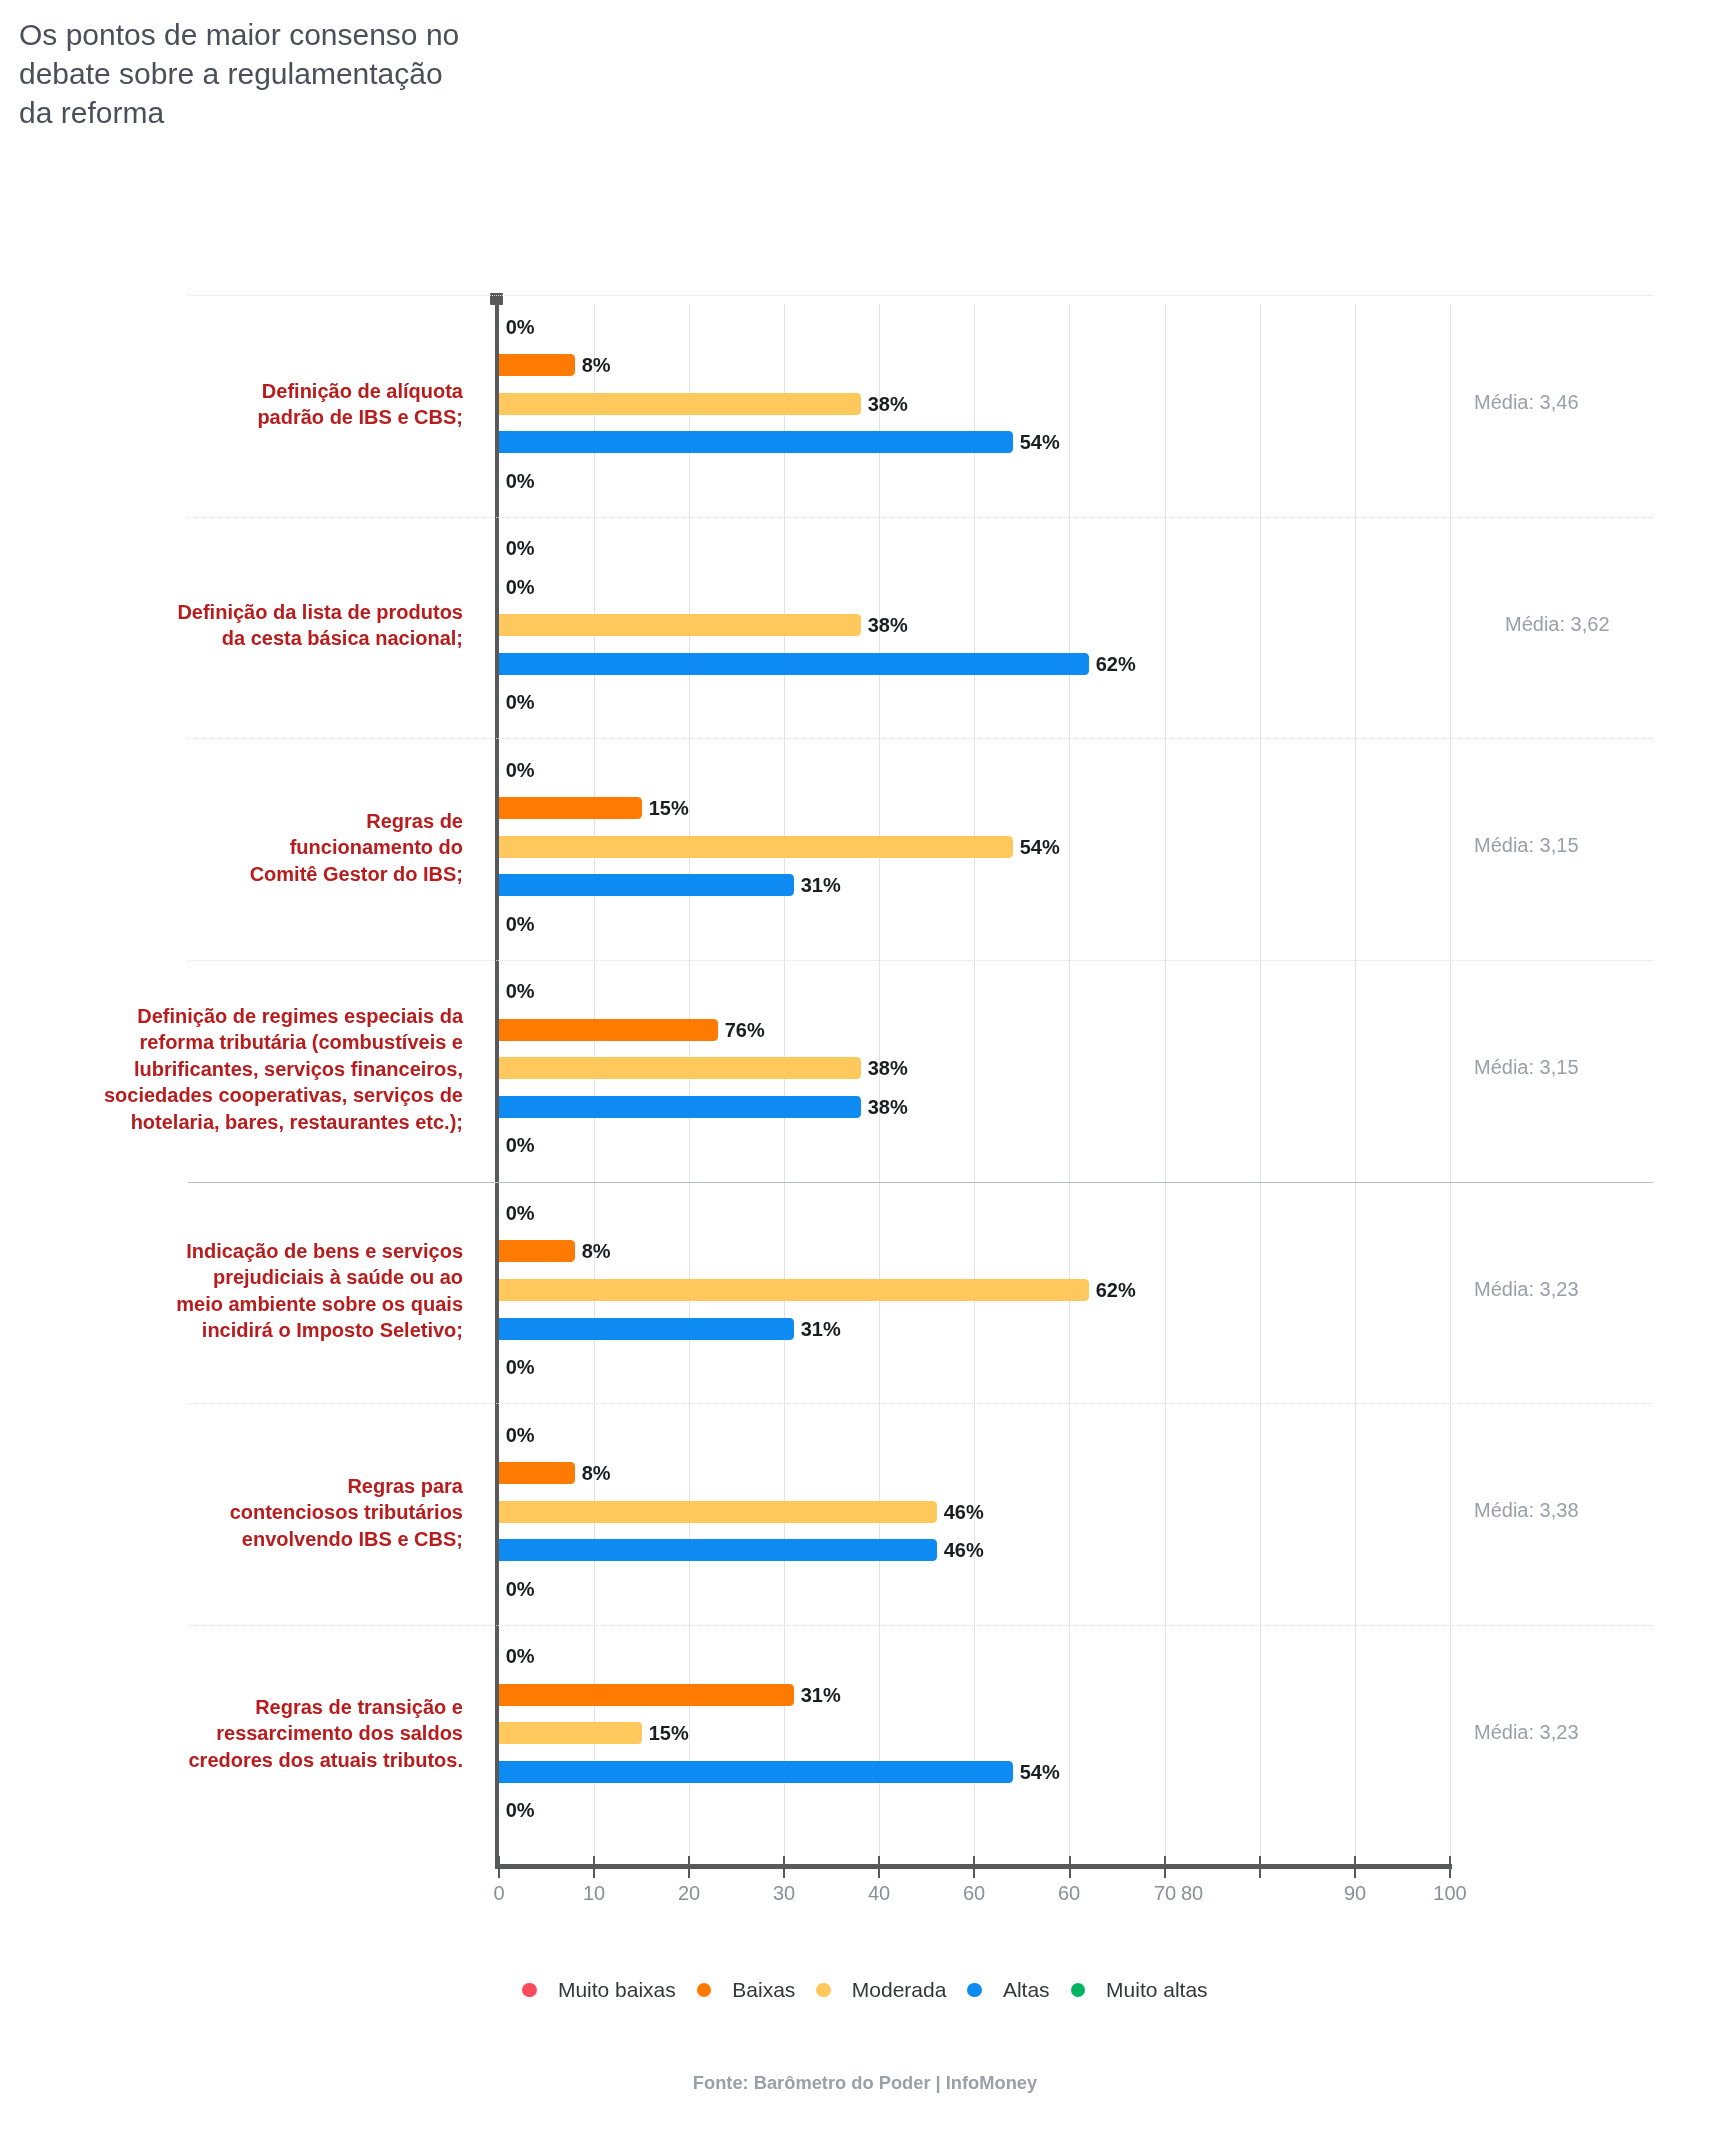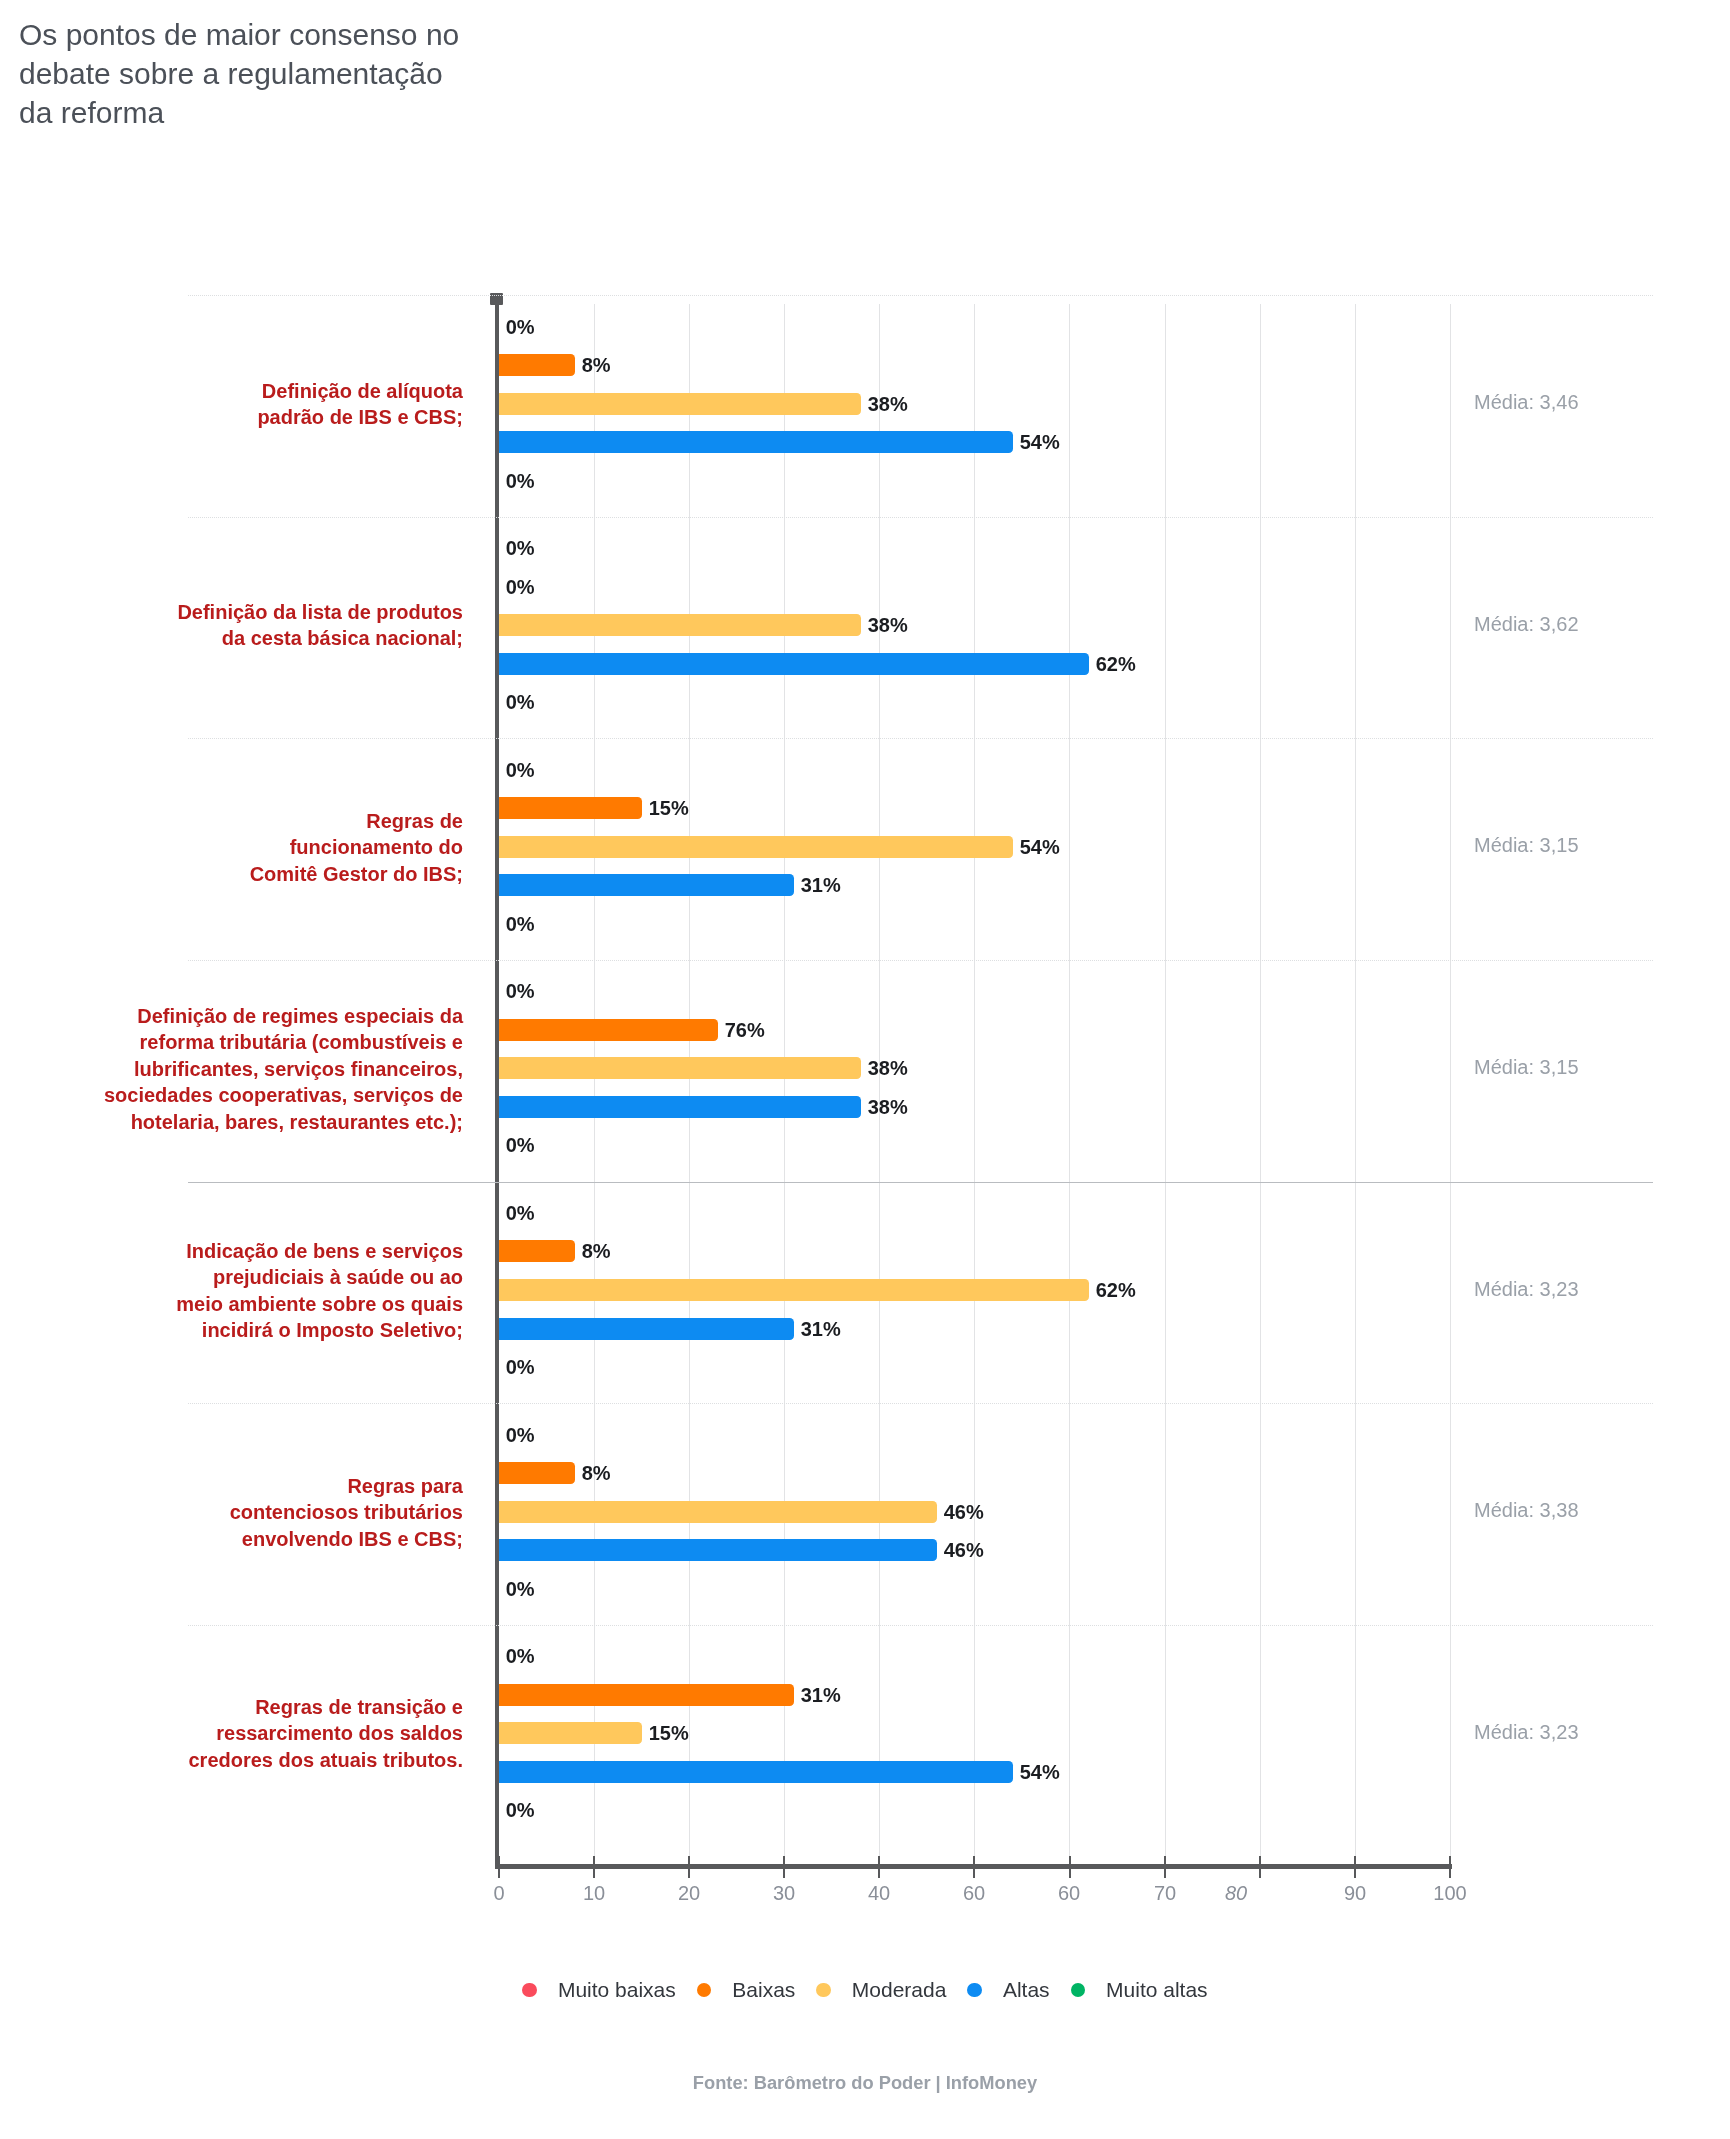--- a/index.html
+++ b/index.html
@@ -138,21 +138,21 @@
         <div class="xlabel" style="left: 784px;">30</div>
         <div class="xtick" style="left: 878px;"></div>
         <div class="xlabel" style="left: 879px;">40</div>
         <div class="xtick" style="left: 973px;"></div>
         <div class="xlabel" style="left: 974px;">60</div>
         <div class="xtick" style="left: 1069px;"></div>
         <div class="xlabel" style="left: 1069px;">60</div>
         <div class="xtick" style="left: 1164px;"></div>
         <div class="xlabel" style="left: 1165px;">70</div>
         <div class="xtick" style="left: 1259px;"></div>
-        <div class="xlabel" style="left: 1236px; font-style: italic;">80</div>
+        <div class="xlabel" style="left: 1192px;">80</div>
         <div class="xtick" style="left: 1354px;"></div>
         <div class="xlabel" style="left: 1355px;">90</div>
         <div class="xtick" style="left: 1449px;"></div>
         <div class="xlabel" style="left: 1450px;">100</div>
       </div>
     <div id="seplayer">
         <div class="sep" style="top: 6.3px;"></div>
         <div class="sep" style="top: 228px;"></div>
         <div class="sep" style="top: 449px;"></div>
         <div class="sep" style="top: 671px;"></div>
@@ -184,21 +184,21 @@
           </div>
           <div class="barrow" style="top: 181px; width: 951px;">
             <div class="barval" style="left: 0px;">0%</div>
           </div>
         </div>
         <div class="group" style="top: 0px;">
           <div class="cat-label" style="top: 310px;">
             <div>Definição da lista de produtos</div>
             <div>da cesta básica nacional;</div>
           </div>
-          <div class="media" style="top: 324px;">Média: 3,62</div>
+          <div class="media" style="top: 324px; margin-left: 31px;">Média: 3,62</div>
           <div class="barrow" style="top: 248px; width: 951px;">
             <div class="barval" style="left: 0px;">0%</div>
           </div>
           <div class="barrow" style="top: 287px; width: 951px;">
             <div class="barval" style="left: 0px;">0%</div>
           </div>
           <div class="barrow" style="top: 325px; width: 951px;">
             <div class="bar" style="width: 362px; background: rgb(255, 200, 92);"></div>
             <div class="barval" style="left: 362px;">38%</div>
           </div>

